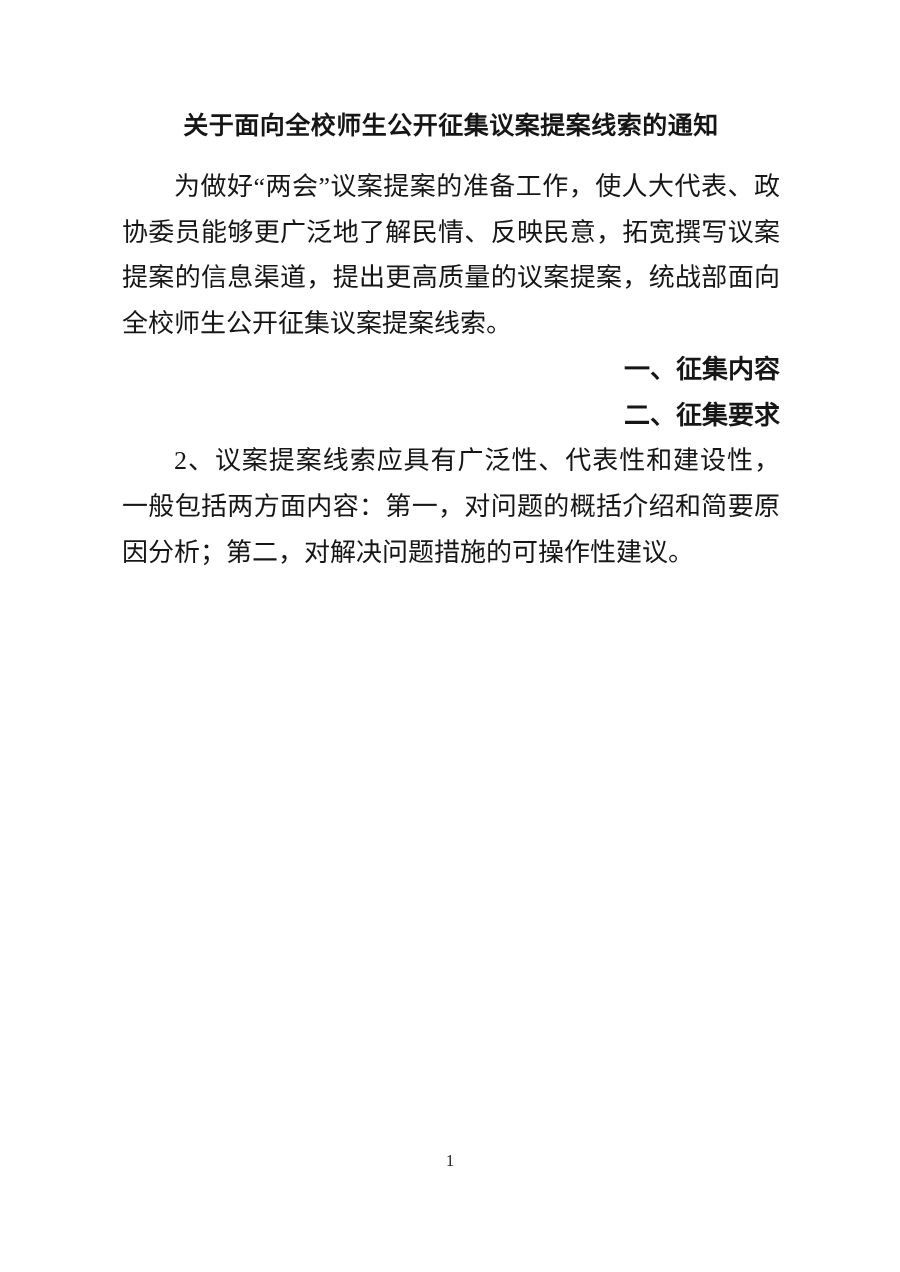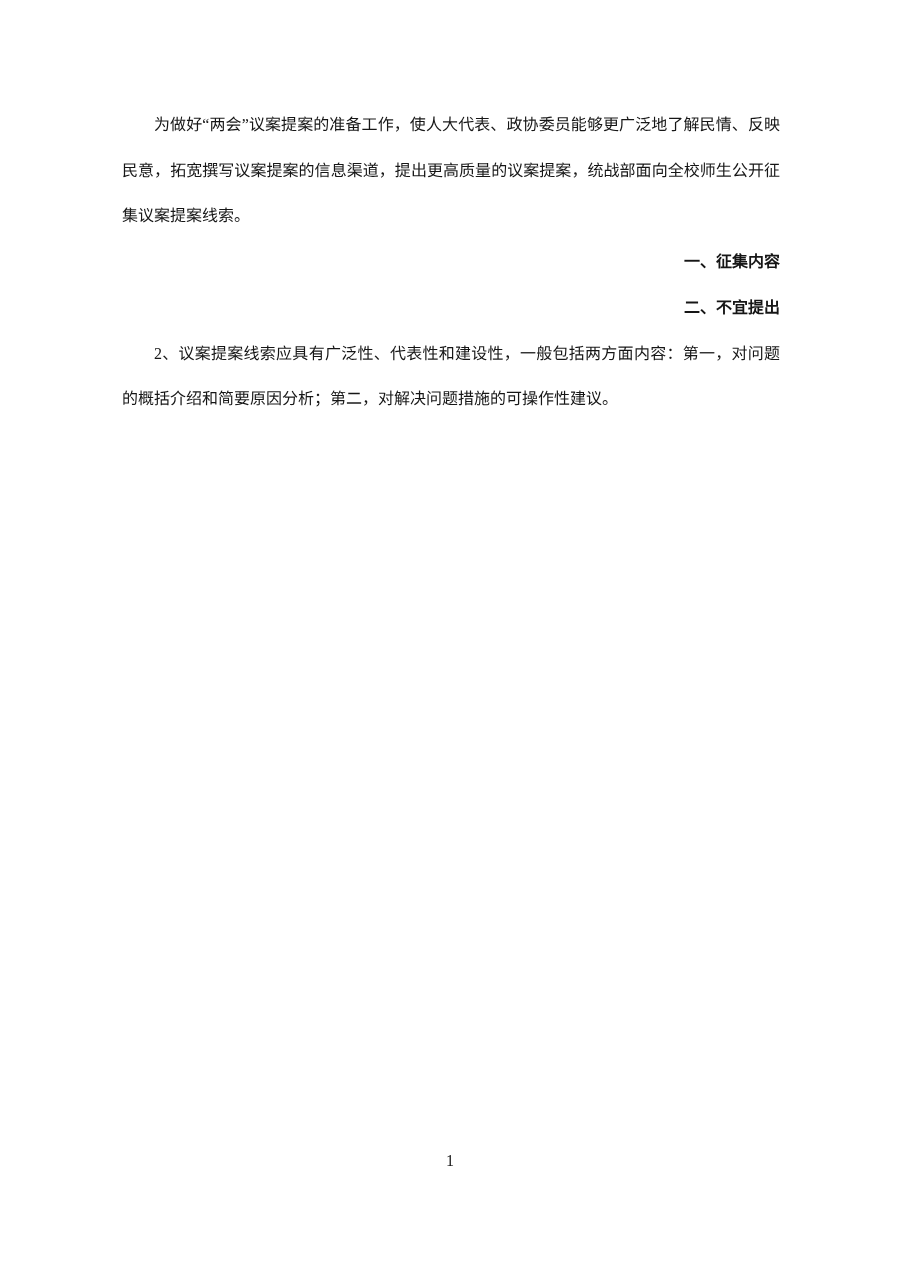--- a/index.html
+++ b/index.html
@@ -25,21 +25,21 @@
   .doc-title {
     font-size: 25px;
     font-weight: 700;
     text-align: center;
     line-height: 48px;
     margin: 0 0 14px 0;
     letter-spacing: 0.5px;
     white-space: nowrap;
   }
   .para, .heading {
-    font-size: 16px;
+    font-size: 26px;
     line-height: 45.7px;
     text-align: justify;
     text-justify: inter-character;
     text-indent: 2em;
     margin: 0;
   }
   .heading {
     font-weight: 700;
     text-align: right;
   }
@@ -52,27 +52,28 @@
     font-size: 16px;
     color: #1a1a1a;
     font-family: "Liberation Serif", "DejaVu Serif", serif;
   }
 </style>
 </head>
 <body>
 
 <div class="page">
   <div class="content">
+    <h1 class="doc-title">关于面向全校师生公开征集议案提案线索的通知</h1>
 
     <p class="para">为做好“两会”议案提案的准备工作，使人大代表、政协委员能够更广泛地了解民情、反映民意，拓宽撰写议案提案的信息渠道，提出更高质量的议案提案，统战部面向全校师生公开征集议案提案线索。</p>
 
     <p class="heading">一、征集内容</p>
 
 
-    <p class="heading">二、不宜提出</p>
+    <p class="heading">二、征集要求</p>
 
 
     <p class="para">2、议案提案线索应具有广泛性、代表性和建设性，一般包括两方面内容：第一，对问题的概括介绍和简要原因分析；第二，对解决问题措施的可操作性建议。</p>
 
   </div>
 
   <div class="page-num">1</div>
 </div>
 
 </body></html>

